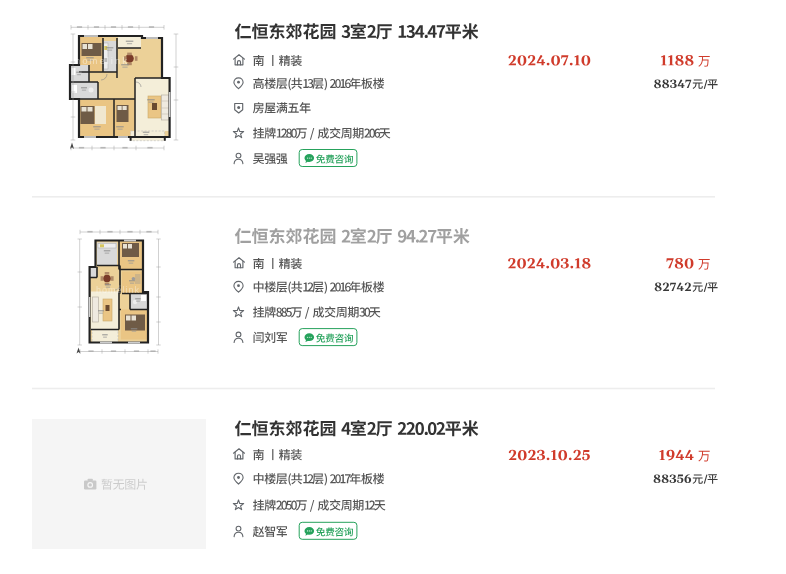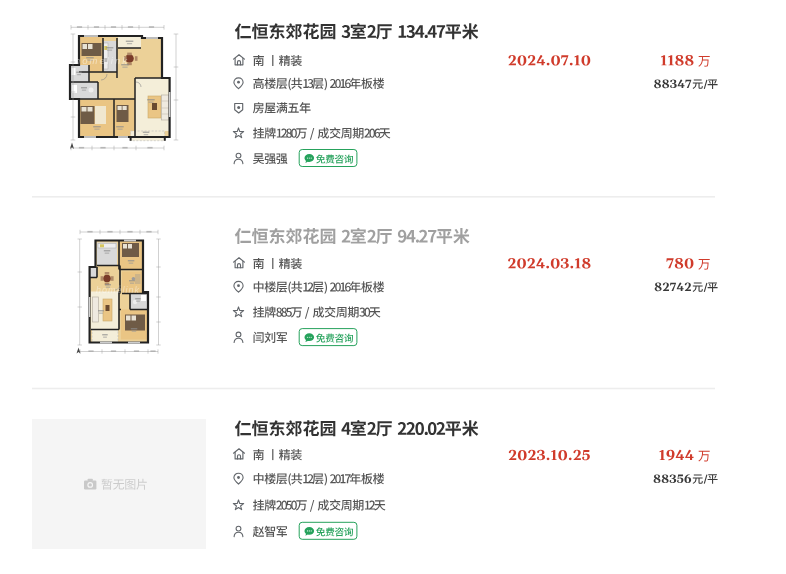--- a/index.html
+++ b/index.html
@@ -1,18 +1,18 @@
 <!DOCTYPE html>
 <html><head>
 <meta charset="utf-8">
 <title>仁恒东郊花园成交记录</title>
 <style>
   html,body { margin:0; padding:0; background:#fff; }
   body { font-family:"Liberation Sans", sans-serif; }
-  #page { position:relative; width:786px; height:574px; overflow:hidden;font-style:italic; }
+  #page { position:relative; width:786px; height:574px; overflow:hidden; }
 </style>
 </head>
 <body>
 <div id="page">
 <svg width="786" height="574" viewBox="0 0 786 574">
 <defs>
         <path id="cjkb4ec1" d="M402 689V562H929V689ZM347 99V-29H969V99ZM266 846C210 697 116 551 16 458C38 428 74 362 87 332C114 359 141 389 167 422V-88H287V603C325 669 358 739 385 807Z"></path>
         <path id="cjkb6052" d="M67 652C60 568 42 456 19 389L113 355C137 433 154 552 158 640ZM370 803V695H957V803ZM344 64V-47H967V64ZM525 326H783V232H525ZM525 515H783V422H525ZM409 619V519C394 565 365 633 340 685L276 658V850H161V-89H276V603C295 553 314 500 323 465L409 505V128H904V619Z"></path>
         <path id="cjkb4e1c" d="M232 260C195 169 129 76 58 18C87 0 136 -38 159 -59C231 9 306 119 352 227ZM664 212C733 134 816 26 851 -43L961 14C922 84 835 187 765 261ZM71 722V607H277C247 557 220 519 205 501C173 459 151 435 122 427C138 392 159 330 166 305C175 315 229 321 283 321H489V57C489 43 484 39 467 39C450 38 396 39 344 41C362 7 382 -47 388 -82C461 -82 518 -79 558 -59C599 -39 611 -6 611 55V321H885L886 437H611V565H489V437H309C348 488 388 546 426 607H932V722H492C508 752 524 782 538 812L405 859C386 812 364 766 341 722Z"></path>
         <path id="cjkb90ca" d="M589 802V-89H699V698H814C787 621 750 516 718 442C806 362 832 290 832 234C832 201 825 177 806 166C795 159 780 157 765 157C749 156 726 156 701 159C720 126 730 77 731 45C761 44 792 44 816 47C843 51 867 59 887 72C927 98 945 148 945 220C945 286 927 366 836 457C877 542 925 656 963 753L877 807L859 802ZM137 325C173 291 211 251 249 211C192 129 119 59 31 9C55 -10 93 -53 109 -77C196 -24 268 44 326 124C368 75 404 28 427 -11L504 79C478 121 435 171 387 223C416 277 439 336 459 398C470 381 480 364 487 350L572 420C543 471 479 545 427 604H553V710H334L386 731C373 764 348 815 324 853L218 814C235 782 255 742 267 710H55V604H170C136 538 83 469 31 424C51 402 84 352 96 330C157 390 226 486 270 572L180 604H403L338 555C377 510 422 453 455 404L351 431C339 388 323 347 304 308L207 402Z"></path>

